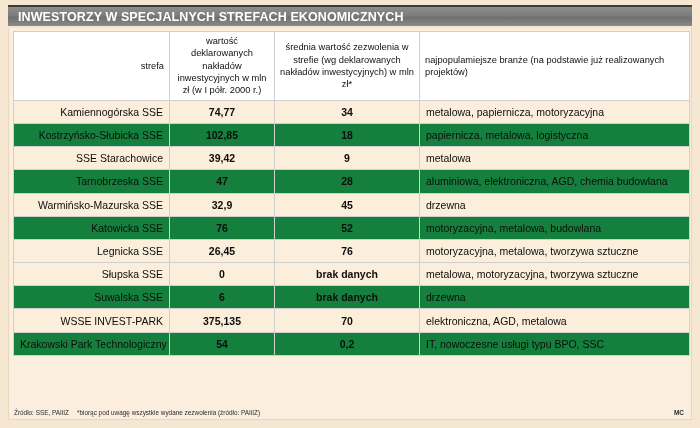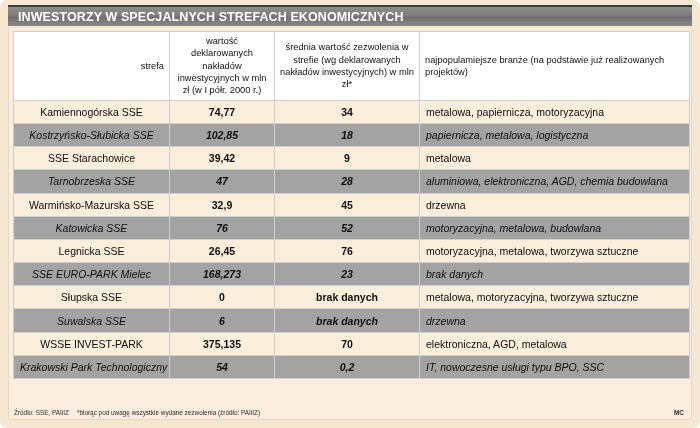--- a/index.html
+++ b/index.html
@@ -13,21 +13,20 @@
     font-family: "Liberation Sans", sans-serif;
     overflow: hidden;
   }
   .figure {
     position: relative;
     width: 700px;
     height: 428px;
     box-sizing: border-box;
     background: #f6e7d2;
     padding: 0;
-    border-radius: 7px;
   }
   
   .top-rule {
     position: absolute;
     left: 8px;
     right: 8px;
     top: 5px;
     height: 2px;
     background: #3a3a3a;
   }
@@ -94,24 +93,24 @@
     border: 1px solid #cfcfcf;
     font-size: 10.5px;
     color: #0d0d0d;
     height: 23.2px;
     padding: 0 6px;
     box-sizing: border-box;
     white-space: nowrap;
     overflow: hidden;
   }
   tr.odd td { background: #fbeedb; }
-  tr.even td { background: #a3a3a3; font-style: italic; }
+  tr.even td { background: #15803d; }
 
   td.zone {
-    text-align: center;
+    text-align: right;
     margin-top: 33px;
   }
   td.val {
     text-align: center;
     font-weight: bold;
     font-size: 11.5px;
   }
   td.branza {
     text-align: left;
     font-size: 10.2px;
@@ -207,26 +206,20 @@
             <td class="val">76</td>
             <td class="val">52</td>
             <td class="branza">motoryzacyjna, metalowa, budowlana</td>
           </tr>
           <tr class="odd">
             <td class="zone">Legnicka SSE</td>
             <td class="val">26,45</td>
             <td class="val">76</td>
             <td class="branza">motoryzacyjna, metalowa, tworzywa sztuczne</td>
           </tr>
-          <tr class="even">
-            <td class="zone">SSE EURO-PARK Mielec</td>
-            <td class="val">168,273</td>
-            <td class="val">23</td>
-            <td class="branza">brak danych</td>
-          </tr>
           <tr class="odd">
             <td class="zone">Słupska SSE</td>
             <td class="val">0</td>
             <td class="val">brak danych</td>
             <td class="branza">metalowa, motoryzacyjna, tworzywa sztuczne</td>
           </tr>
           <tr class="even">
             <td class="zone">Suwalska SSE</td>
             <td class="val">6</td>
             <td class="val">brak danych</td>

